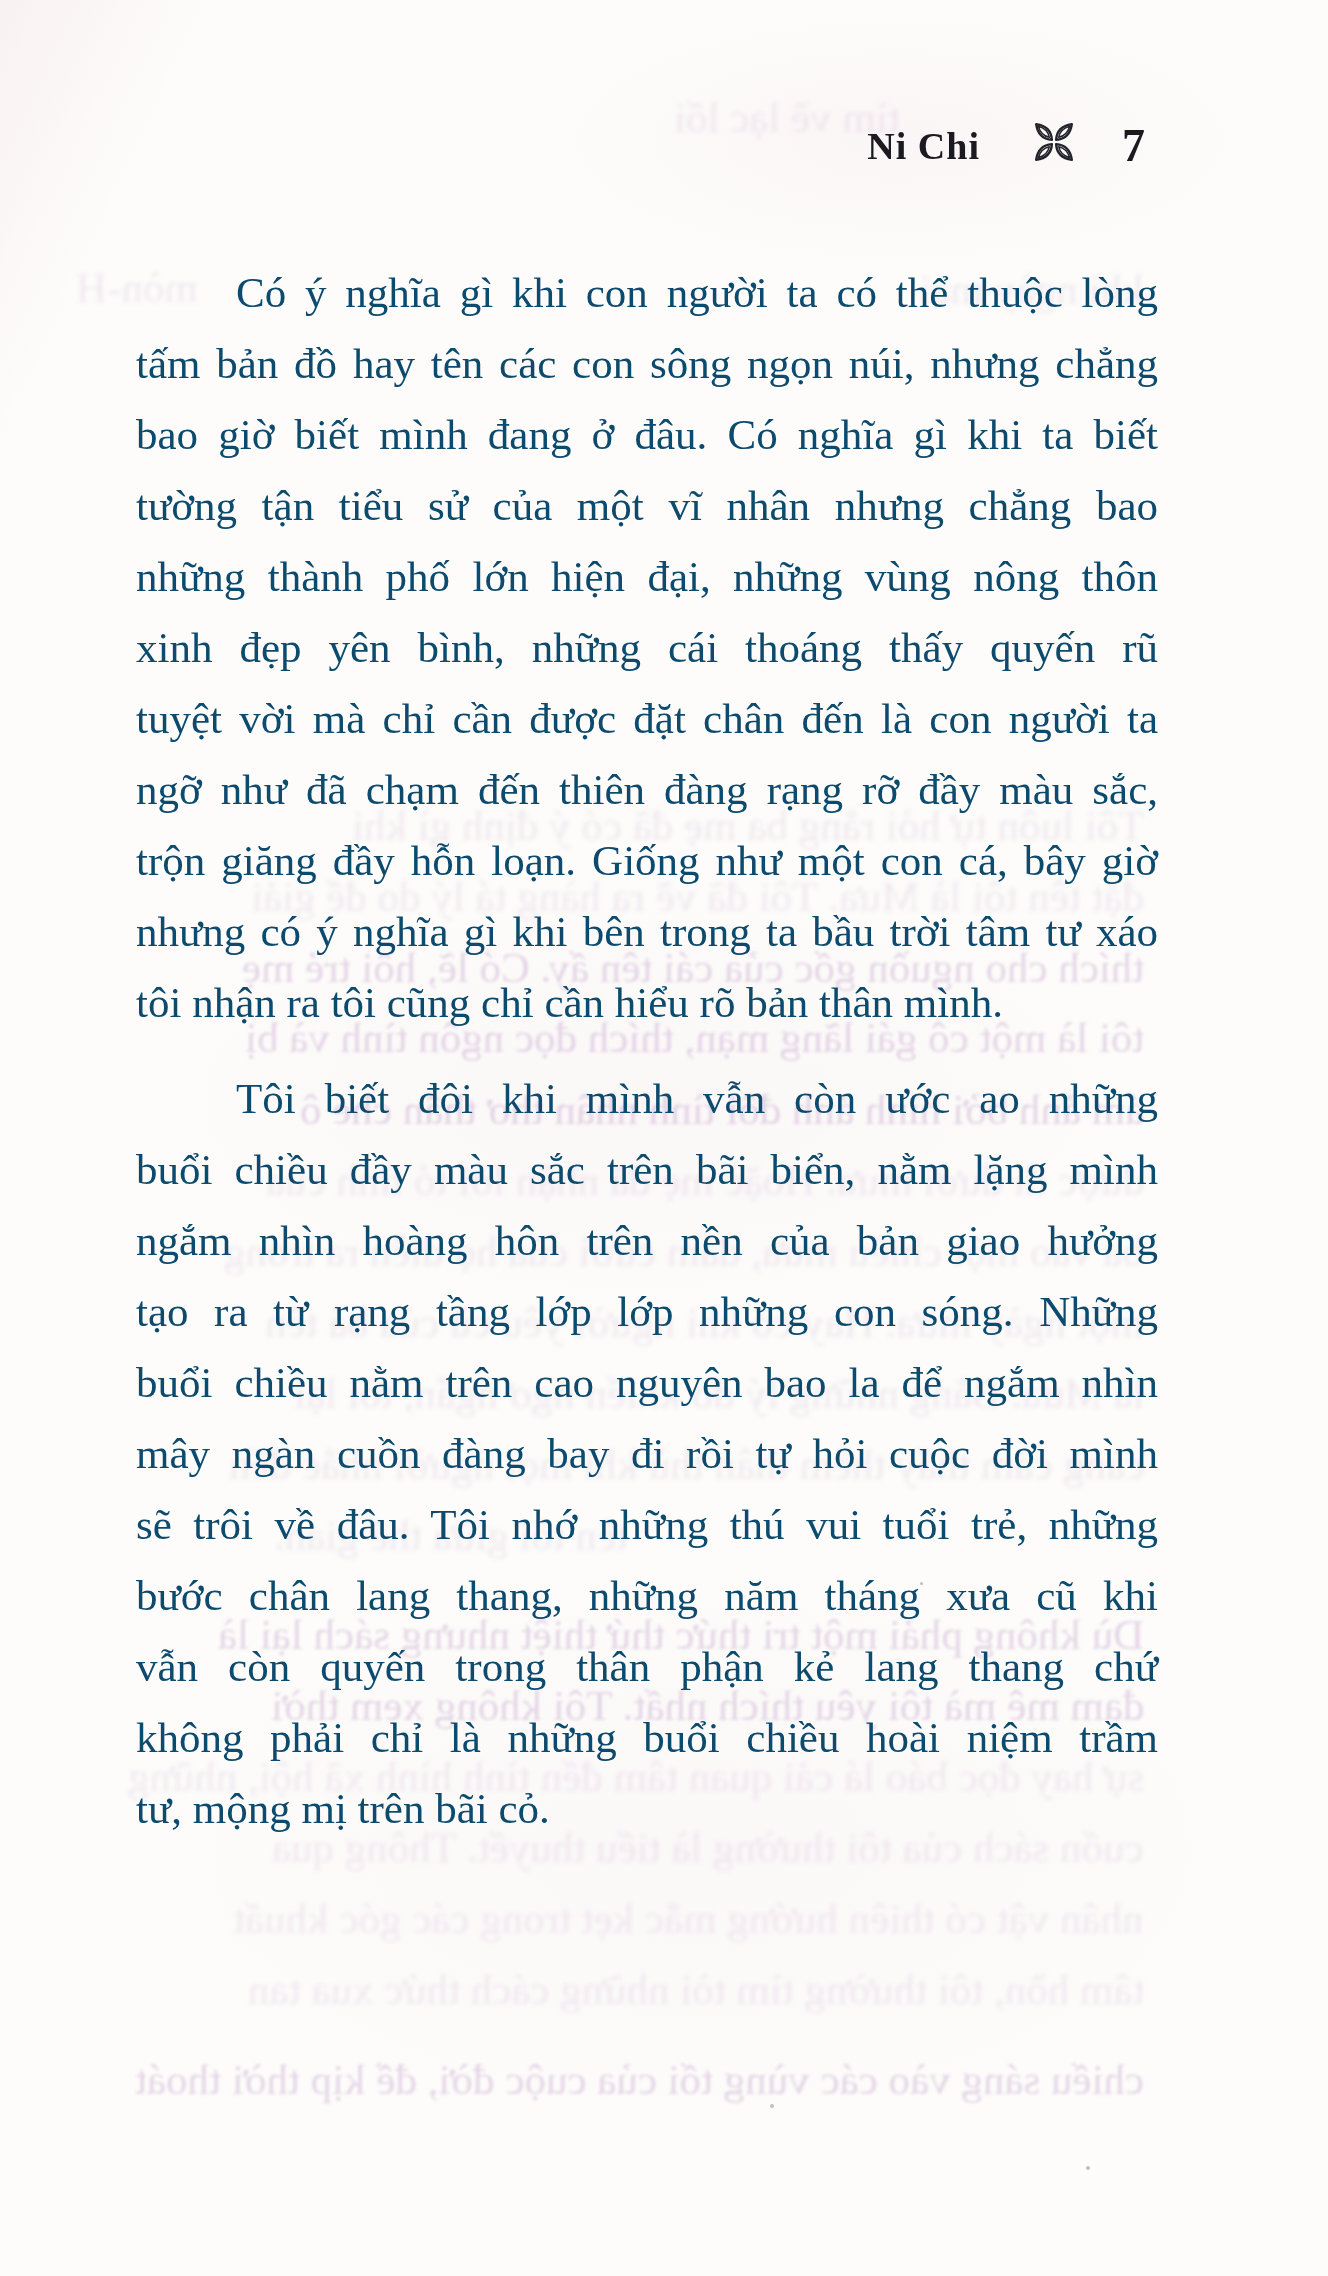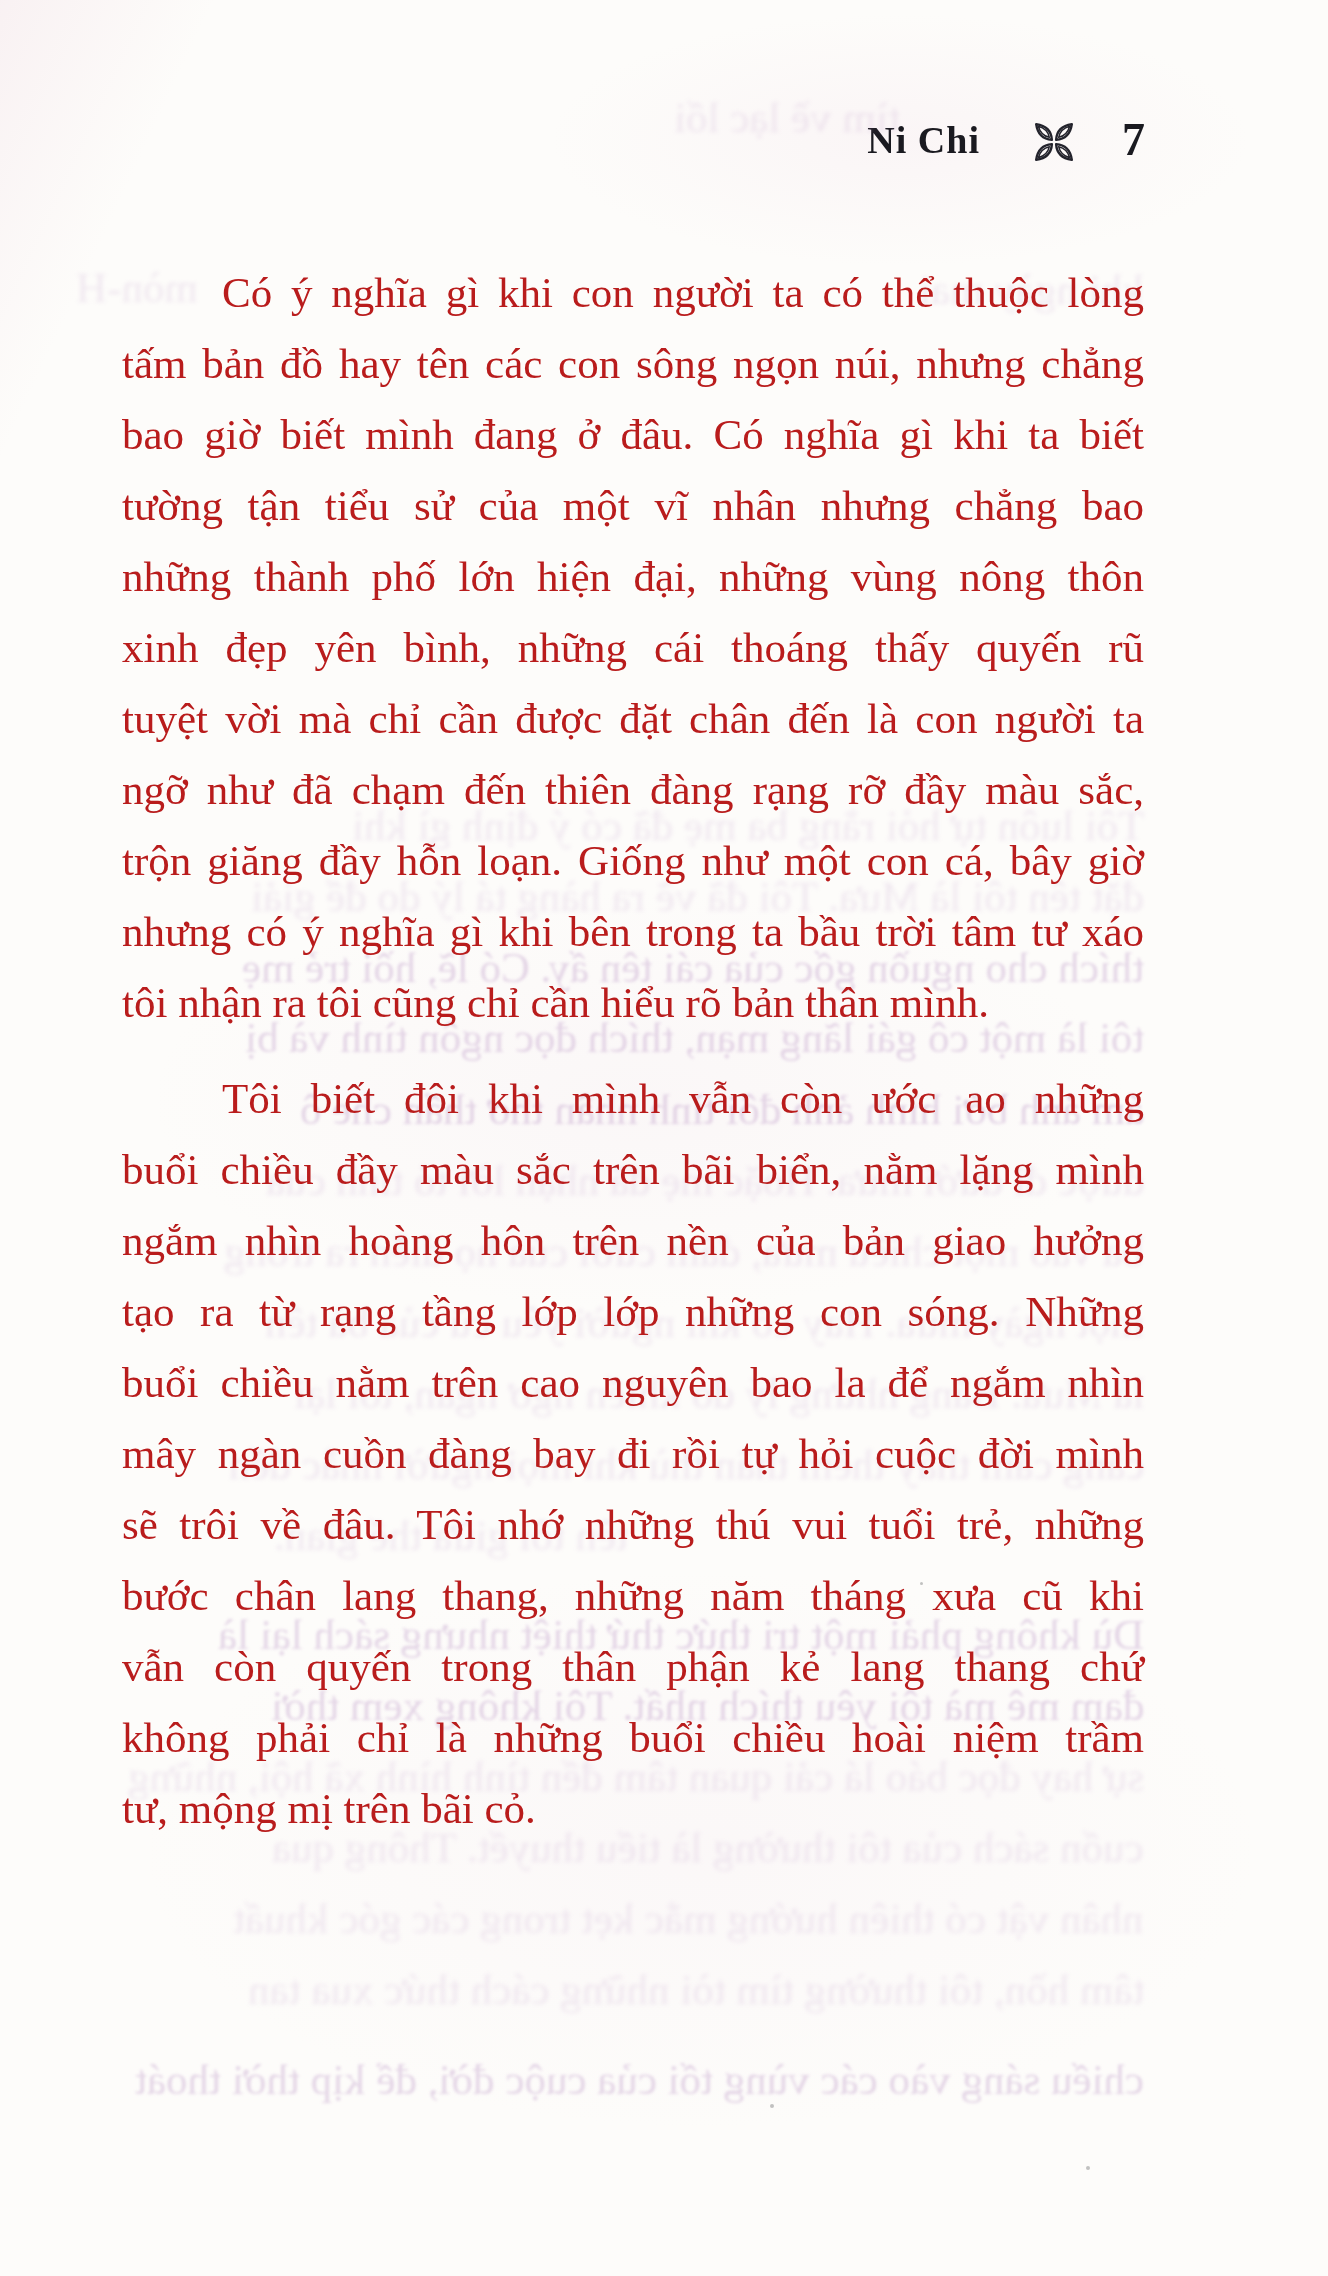--- a/index.html
+++ b/index.html
@@ -17,33 +17,33 @@
     position:absolute;inset:0;
     background:
       linear-gradient(115deg, rgba(238,214,224,0.28) 0%, rgba(238,214,224,0) 9%),
       radial-gradient(ellipse 700px 300px at 640px 1100px, rgba(236,216,232,0.14), rgba(236,216,232,0) 70%),
       radial-gradient(ellipse 800px 400px at 700px 1850px, rgba(236,216,232,0.12), rgba(236,216,232,0) 70%),
       radial-gradient(ellipse 500px 180px at 900px 140px, rgba(238,214,228,0.18), rgba(238,214,228,0) 70%);
     pointer-events:none;
   }
   .header{
     position:absolute;top:104px;right:183px;
-    display:flex;align-items:center;
+    display:flex;align-items:flex-end;
     color:#1a1a20;
   }
   .book-title{
     font-size:38px;font-weight:bold;letter-spacing:1px;line-height:60px;
   }
   .ornament{margin:8px 38px 0 44px;}
   .page-number{
     font-size:46px;font-weight:bold;line-height:60px;
   }
   .body-text{
-    position:absolute;left:122px;top:257px;width:1022px;
-    color:#b91c1c;
+    position:absolute;left:136px;top:257px;width:1022px;
+    color:#0c4a6e;
     font-size:43px;line-height:71px;
   }
   .para{margin:0 0 25px 0;}
   .line{
     text-align:justify;
     -moz-text-align-last:justify;
     text-align-last:justify;
   }
   .line.indent{text-indent:100px;}
   .line.nofill{

